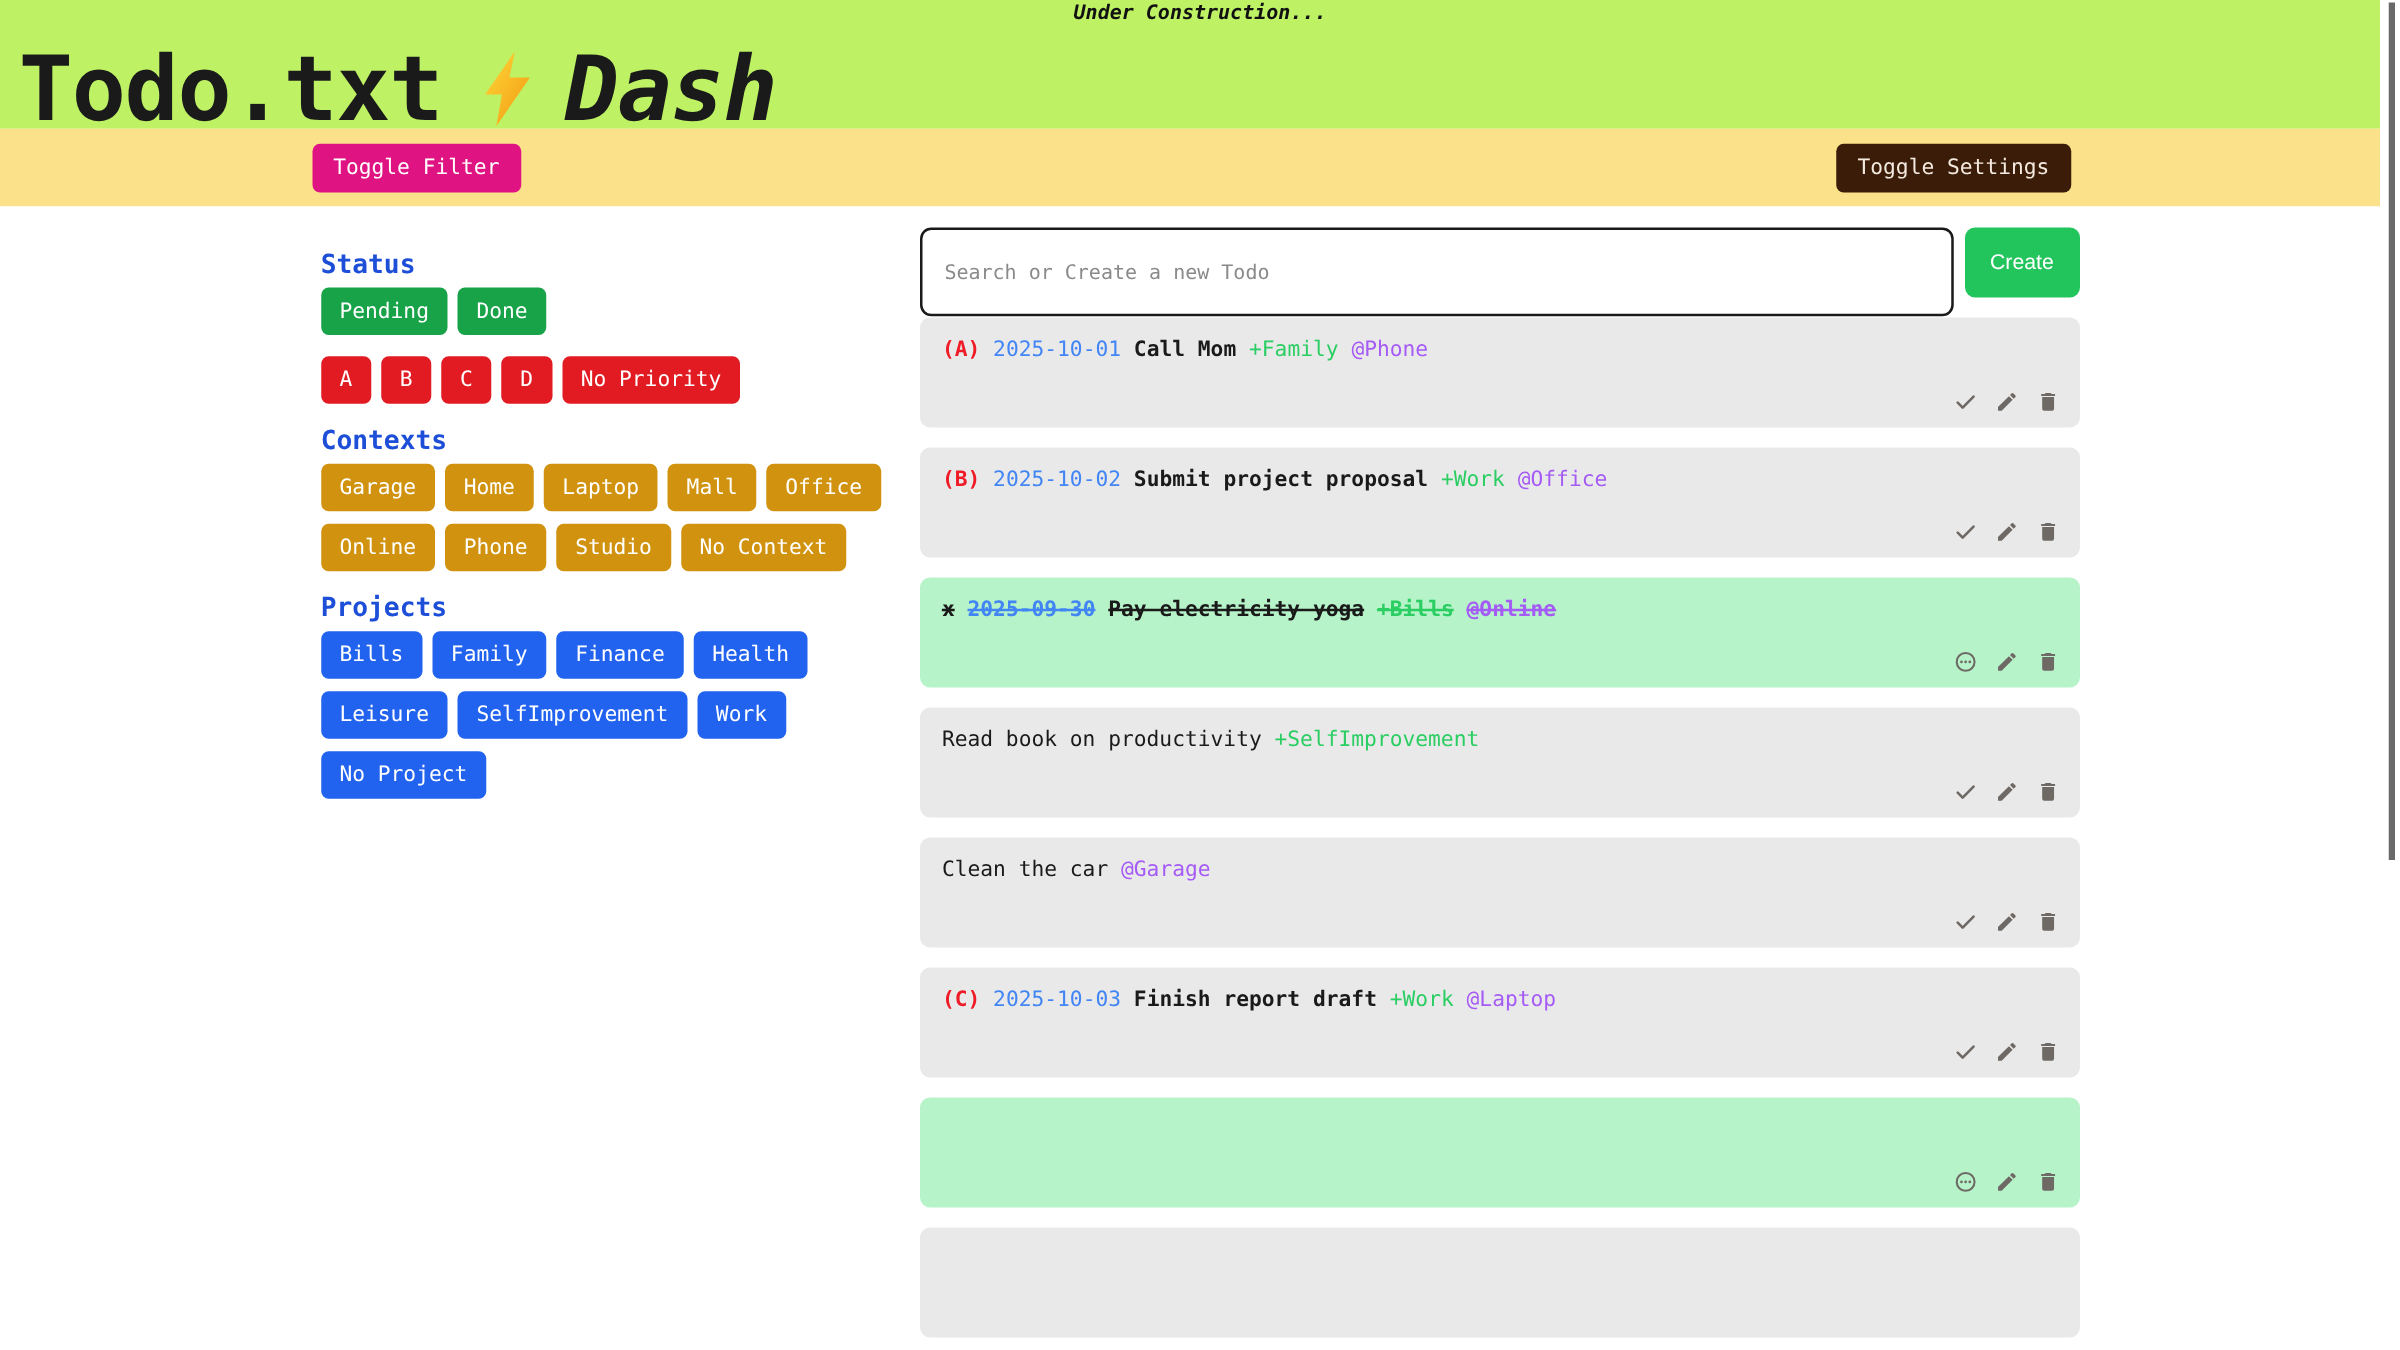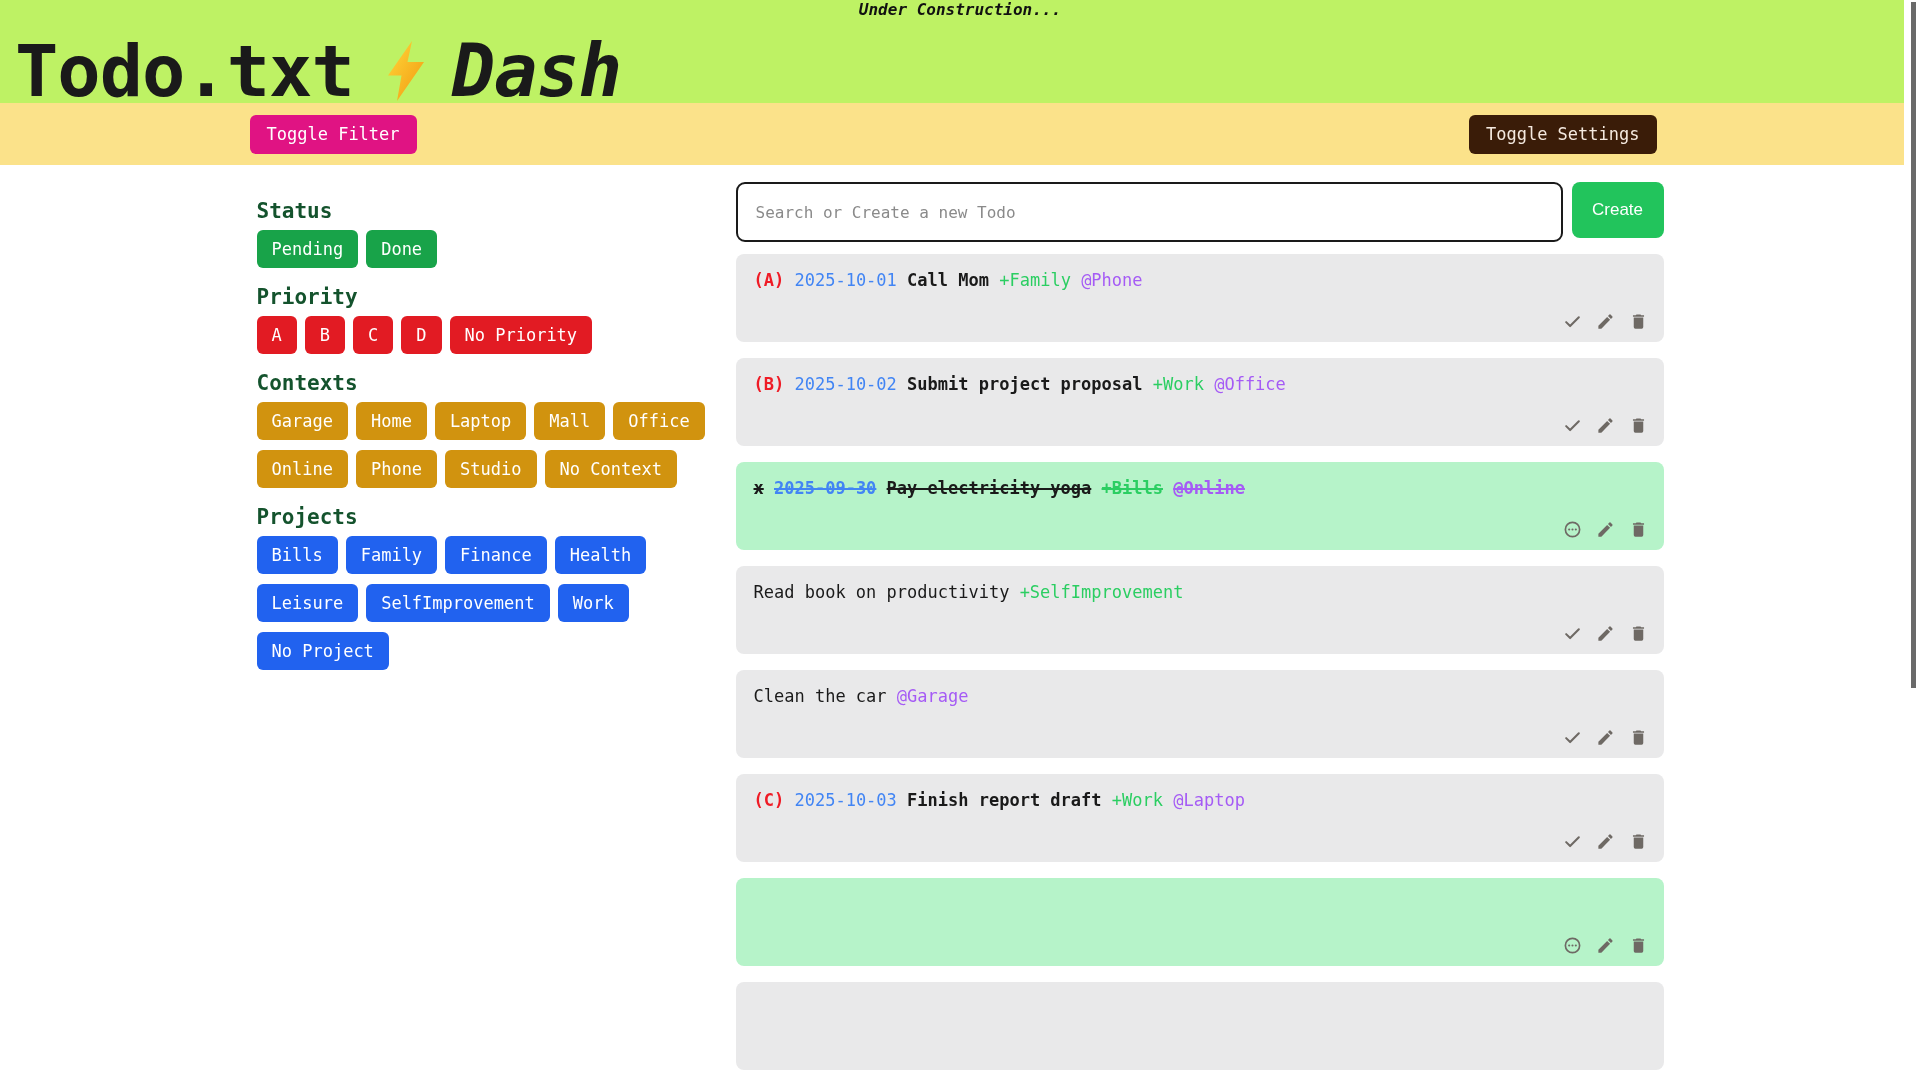--- a/index.html
+++ b/index.html
@@ -26,32 +26,32 @@
   .btn { border:none; cursor:pointer; font-family:inherit; font-size:17px; color:#fff; padding:9px 17px; border-radius:6px; line-height:21px; }
   .btn-filter { background:var(--filter_btn,#e01383); }
   .btn-settings { background:var(--settings_btn,#3a1c08); color:#f4e9df; }
 
   
   .content { display:flex; margin-top:17px; }
   .sidebar { width:460px; padding-top:17px; }
   .main { width:928px; margin-left:19px; }
 
   
-  .sidebar h2 { font-size:21px; font-weight:700; color:#14532d; line-height:25px; margin-bottom:6px; }
+  .sidebar h2 { font-size:21px; font-weight:700; color:#1d4ed8; line-height:25px; margin-bottom:6px; }
   .group { margin-bottom:17px; }
   .chips { display:flex; flex-wrap:wrap; gap:10px 8px; }
   .chip { border:none; cursor:pointer; font-family:inherit; font-size:17px; line-height:22px; color:#fff; padding:8px 15px; border-radius:6px; }
   .chips-status  .chip { background:var(--status_green,#18a349); }
   .chips-priority .chip { background:var(--priority_red,#e21b23); }
   .chips-projects .chip { background:var(--project_blue,#2162ef); }
   .chips-contexts .chip { background:var(--context_gold,#d1930f); }
 
   
   .search-row { display:flex; height:56px; }
-  .search-row input { flex:1; height:60px; border:2px solid var(--input_border,#1a1a1a); border-radius:9px; font-family:inherit; font-size:16px; padding:0 18px; color:#1a1a1a; background:#fff; outline:none; }
+  .search-row input { flex:1; height:71px; border:2px solid var(--input_border,#1a1a1a); border-radius:9px; font-family:inherit; font-size:16px; padding:0 18px; color:#1a1a1a; background:#fff; outline:none; }
   .search-row input::placeholder { color:var(--placeholder,#8a8a8a); }
   .btn-create { width:92px; margin-left:9px; border:none; cursor:pointer; border-radius:8px; background:var(--create_green,#22c45c); color:#fff; font-family:Liberation Sans, sans-serif; font-size:17px; }
 
   
   .todo-list { margin-top:16px; }
   .todo-card { position:relative; height:88px; border-radius:8px; background:var(--card_bg,#e9e9ea); margin-bottom:16px; padding:15px 18px; }
   .todo-card.done { background:var(--card_done_bg,#b6f3c9); }
   .todo-line { font-size:17px; line-height:22px; white-space:nowrap; }
   .tok { color:var(--tok_text,#1a1a1a); }
   .tok-priority { color:var(--tok_priority,#ef1b26); font-weight:700; }
@@ -103,21 +103,20 @@
   <div class="container content">
     <aside class="sidebar">
       <div class="group">
         <h2>Status</h2>
         <div class="chips chips-status">
             <button class="chip">Pending</button>
             <button class="chip">Done</button>
           </div>
       </div>
       <div class="group">
-        <h2>Priority</h2>
         <div class="chips chips-priority">
             <button class="chip">A</button>
             <button class="chip">B</button>
             <button class="chip">C</button>
             <button class="chip">D</button>
             <button class="chip">No Priority</button>
           </div>
       </div>
       <div class="group">
         <h2>Contexts</h2>

